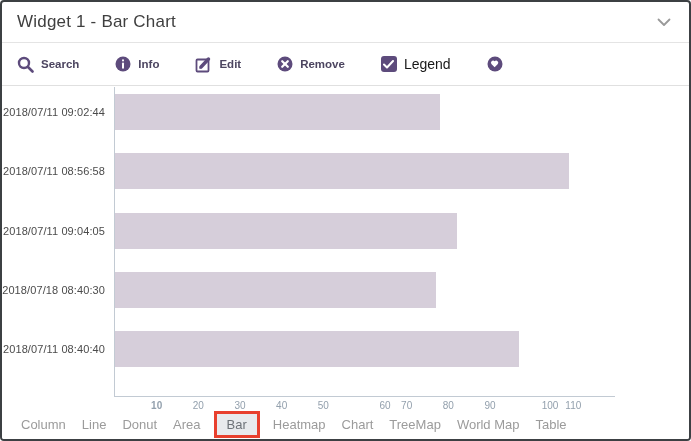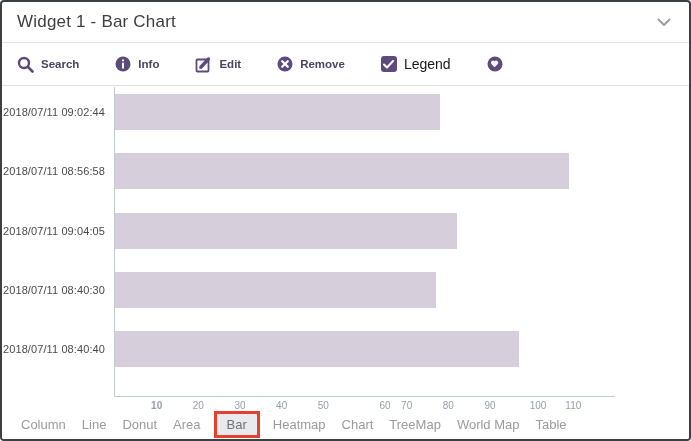--- a/index.html
+++ b/index.html
@@ -189,37 +189,37 @@
         </div>
         <div class="crow" style="top: 67.3px;">
           <span class="cat-label">2018/07/11 08:56:58</span>
           <div class="bar" style="width: 454.167px; background: rgb(214, 206, 218);"></div>
         </div>
         <div class="crow" style="top: 126.6px;">
           <span class="cat-label">2018/07/11 09:04:05</span>
           <div class="bar" style="width: 341.667px; background: rgb(214, 206, 218);"></div>
         </div>
         <div class="crow" style="top: 185.9px;">
-          <span class="cat-label">2018/07/11 08:40:30</span>
+          <span class="cat-label">2018/07/18 08:40:30</span>
           <div class="bar" style="width: 320.833px; background: rgb(214, 206, 218);"></div>
         </div>
         <div class="crow" style="top: 245.2px;">
           <span class="cat-label">2018/07/11 08:40:40</span>
           <div class="bar" style="width: 404.167px; background: rgb(214, 206, 218);"></div>
         </div>
         <span class="xtick" style="left: 154.667px; font-weight: bold;">10</span>
         <span class="xtick" style="left: 196.333px;">20</span>
         <span class="xtick" style="left: 238px;">30</span>
         <span class="xtick" style="left: 279.667px;">40</span>
         <span class="xtick" style="left: 321.333px;">50</span>
         <span class="xtick" style="left: 383px;">60</span>
         <span class="xtick" style="left: 404.667px;">70</span>
         <span class="xtick" style="left: 446.333px;">80</span>
         <span class="xtick" style="left: 488px;">90</span>
-        <span class="xtick" style="left: 536px; text-decoration: underline;">100</span>
+        <span class="xtick" style="left: 548px; text-decoration: underline;">100</span>
         <span class="xtick" style="left: 571.333px;">110</span>
       </div>
   </div>
 
   <div class="tabs" id="tabs">
       <button class="tab">Column</button>
       <button class="tab">Line</button>
       <button class="tab">Donut</button>
       <button class="tab">Area</button>
       <button class="tab active">Bar</button>

